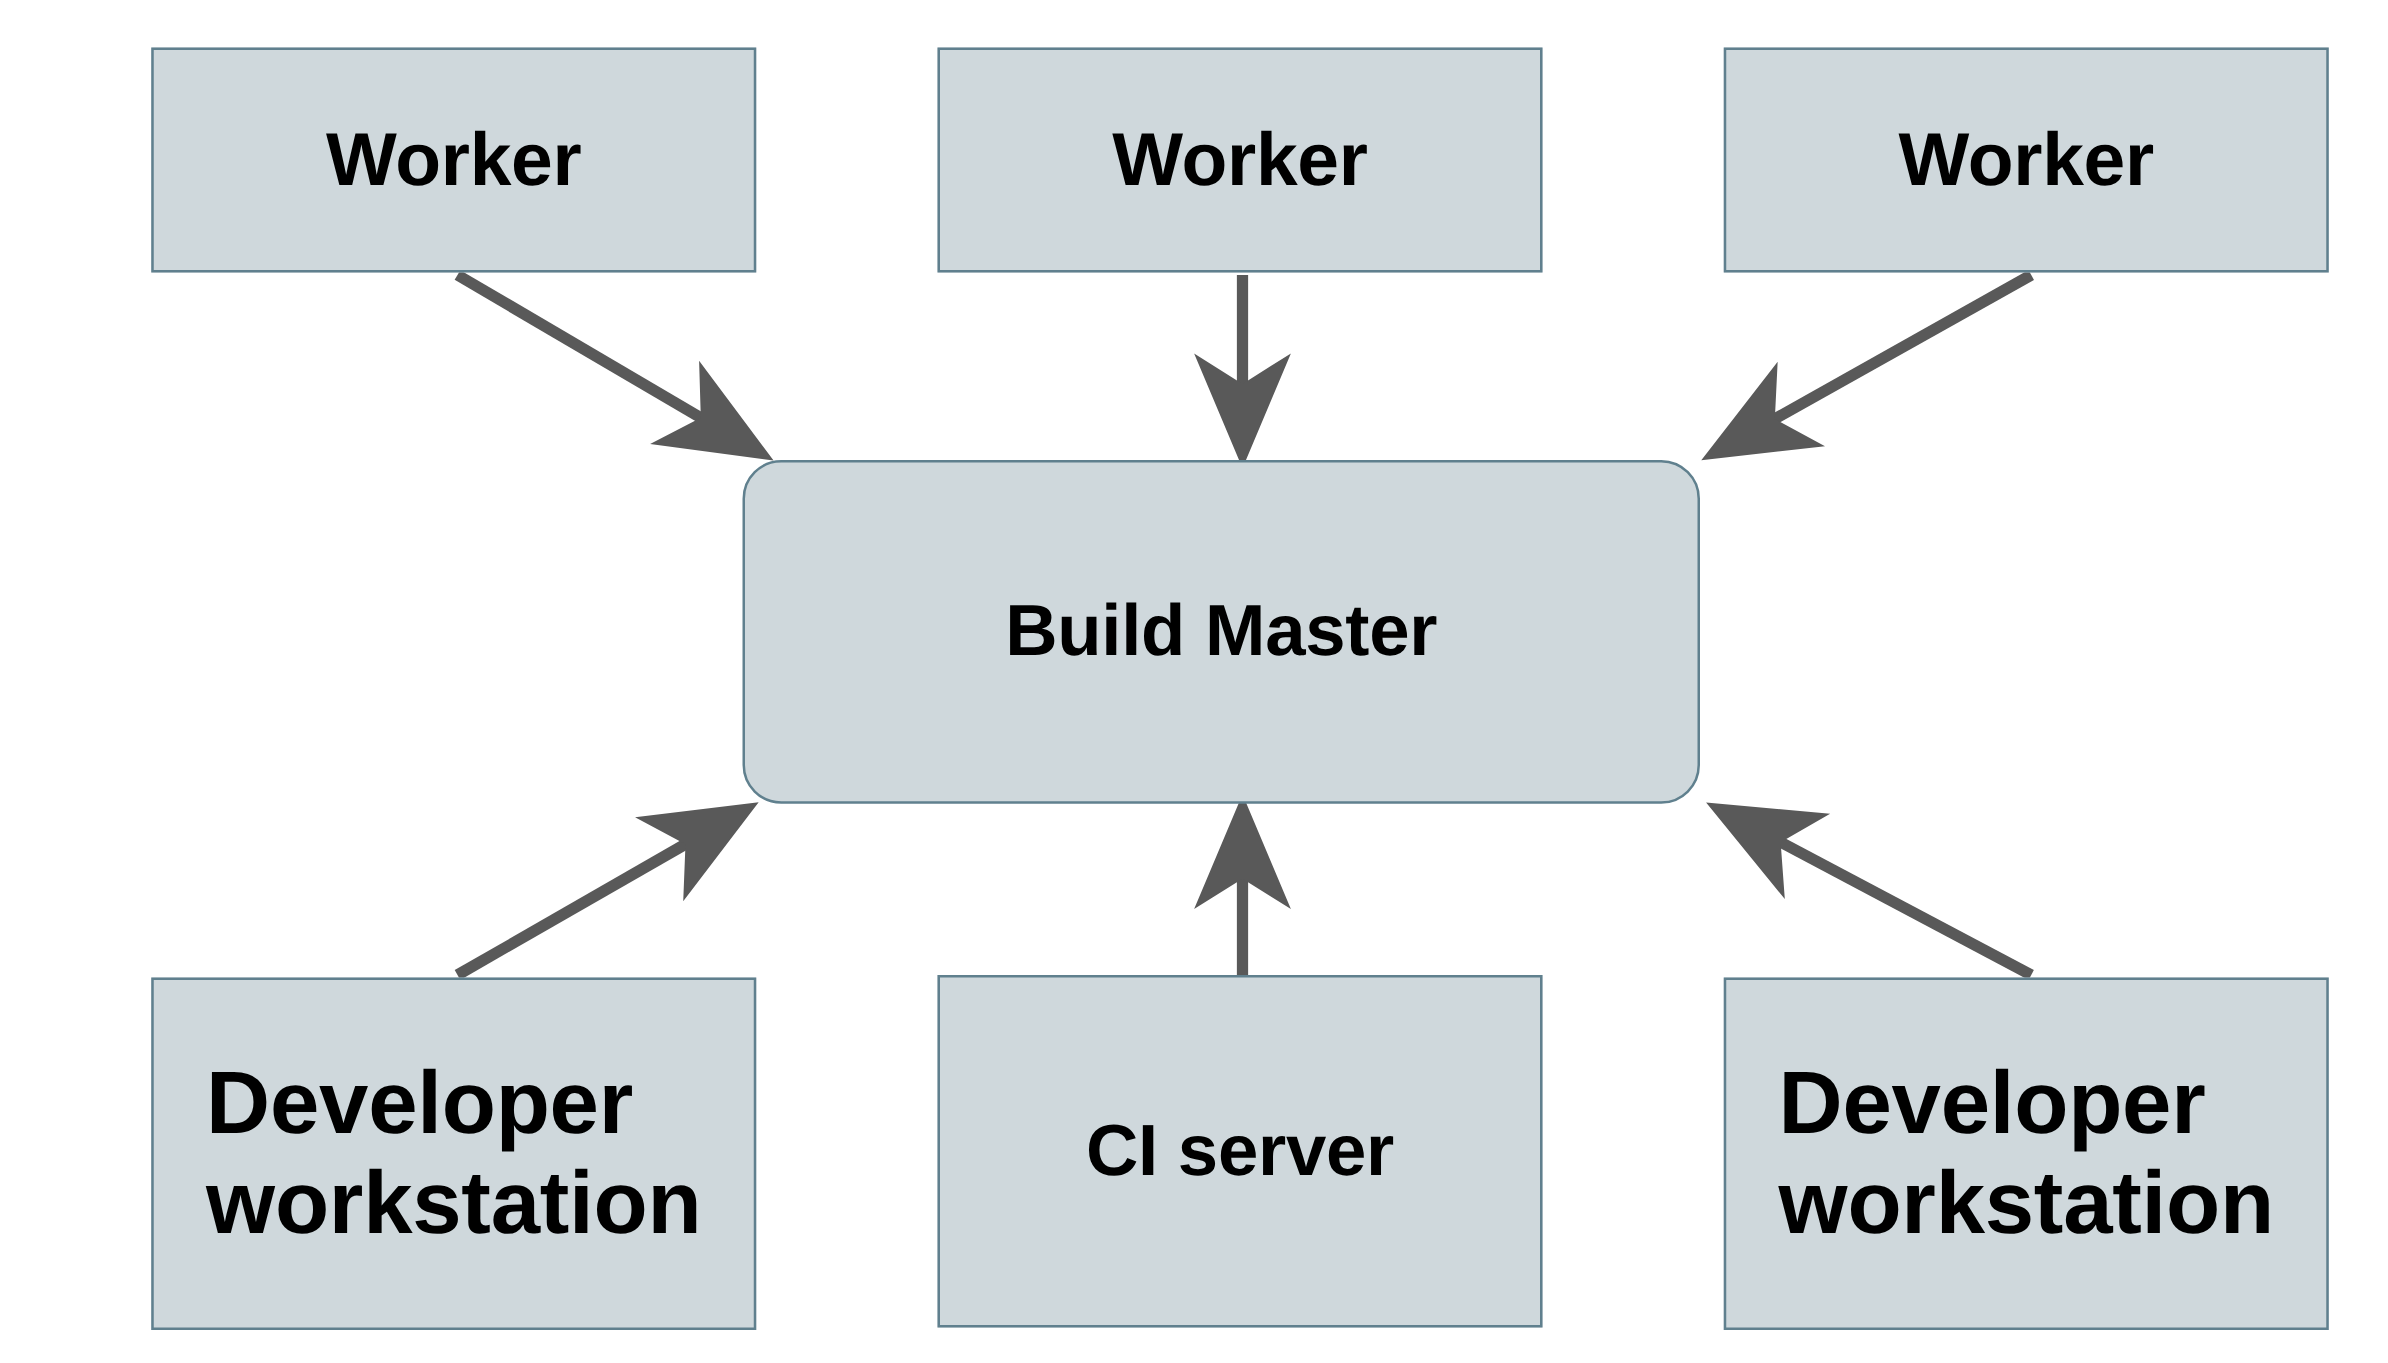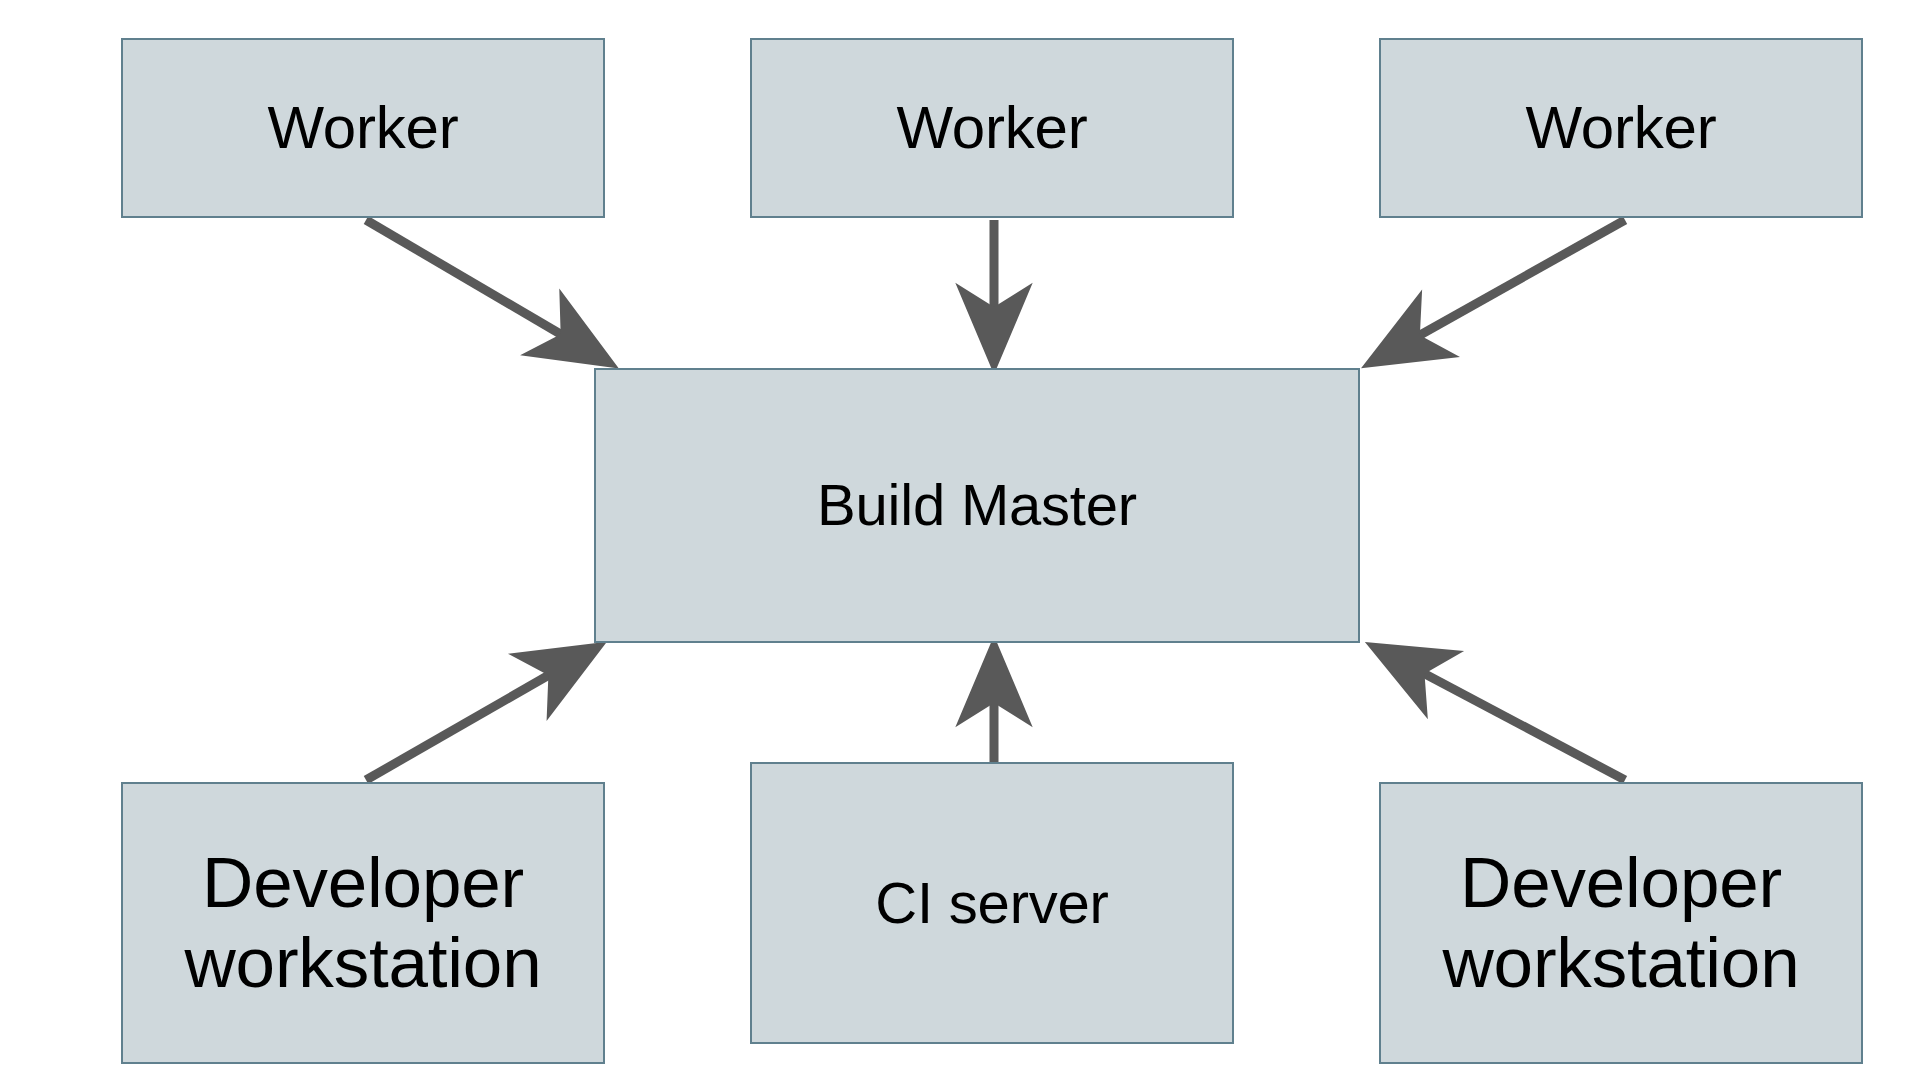--- a/index.html
+++ b/index.html
@@ -26,30 +26,29 @@
     pointer-events: none;
   }
   .node {
     position: absolute;
     box-sizing: border-box;
     background: #cfd8dc;
     border: 2px solid #60808e;
     display: flex;
     align-items: center;
     justify-content: center;
-    text-align: center;
     color: #000000;
     font-family: "Liberation Sans", sans-serif;
-    font-weight: 400;
+    font-weight: 700;
     line-height: 1.12;
     letter-spacing: -0.2px;
     white-space: pre-line;
   }
   .node-worker   { font-size: 60px; }
-  .node-master   { font-size: 58px; }
+  .node-master   { font-size: 58px; border-radius: 31px; }
   .node-dev      { font-size: 71px; }
   .node-ci       { font-size: 58px; }
 </style>
 </head>
 <body>
 
 <div id="canvas" style="background: rgb(255, 255, 255);">
 
   <svg id="edges" viewBox="0 0 1910 1090" width="1910" height="1090" xmlns="http://www.w3.org/2000/svg">
 
@@ -90,21 +89,21 @@
 
   <div class="node node-master" style="left: 594px; top: 368px; width: 766px; height: 275px; background: rgb(207, 216, 220); border-color: rgb(96, 128, 142); border-width: 2px; color: rgb(0, 0, 0);">
     <span>Build Master</span>
   </div>
 
   <div class="node node-dev" style="left: 121px; top: 782px; width: 484px; height: 282px; background: rgb(207, 216, 220); border-color: rgb(96, 128, 142); border-width: 2px; color: rgb(0, 0, 0);">
     <span>Developer
 workstation</span>
   </div>
 
-  <div class="node node-ci" style="left: 750px; top: 762px; width: 484px; height: 282px; background: rgb(207, 216, 220); border-color: rgb(96, 128, 142); border-width: 2px; color: rgb(0, 0, 0);">
+  <div class="node node-ci" style="left: 750px; top: 780px; width: 484px; height: 282px; background: rgb(207, 216, 220); border-color: rgb(96, 128, 142); border-width: 2px; color: rgb(0, 0, 0);">
     <span>CI server</span>
   </div>
 
   <div class="node node-dev" style="left: 1379px; top: 782px; width: 484px; height: 282px; background: rgb(207, 216, 220); border-color: rgb(96, 128, 142); border-width: 2px; color: rgb(0, 0, 0);">
     <span>Developer
 workstation</span>
   </div>
 
 </div>
 

